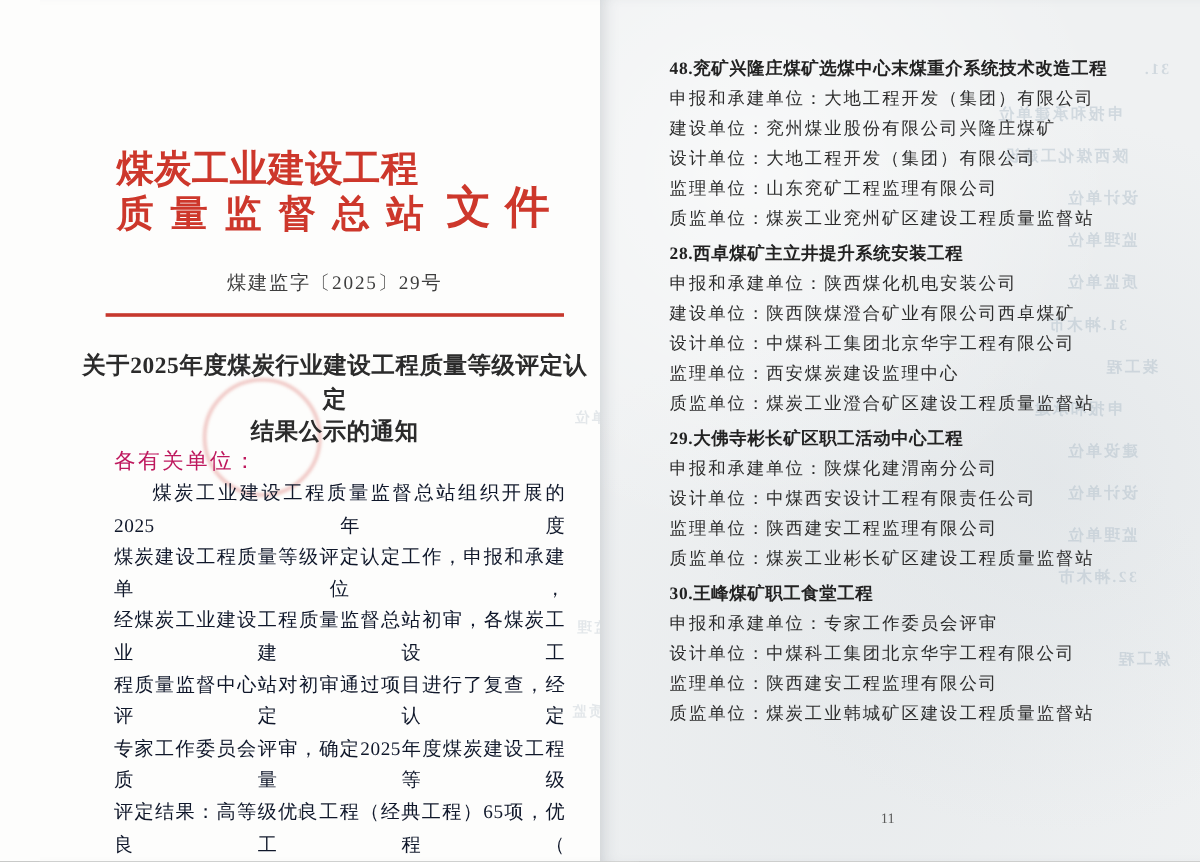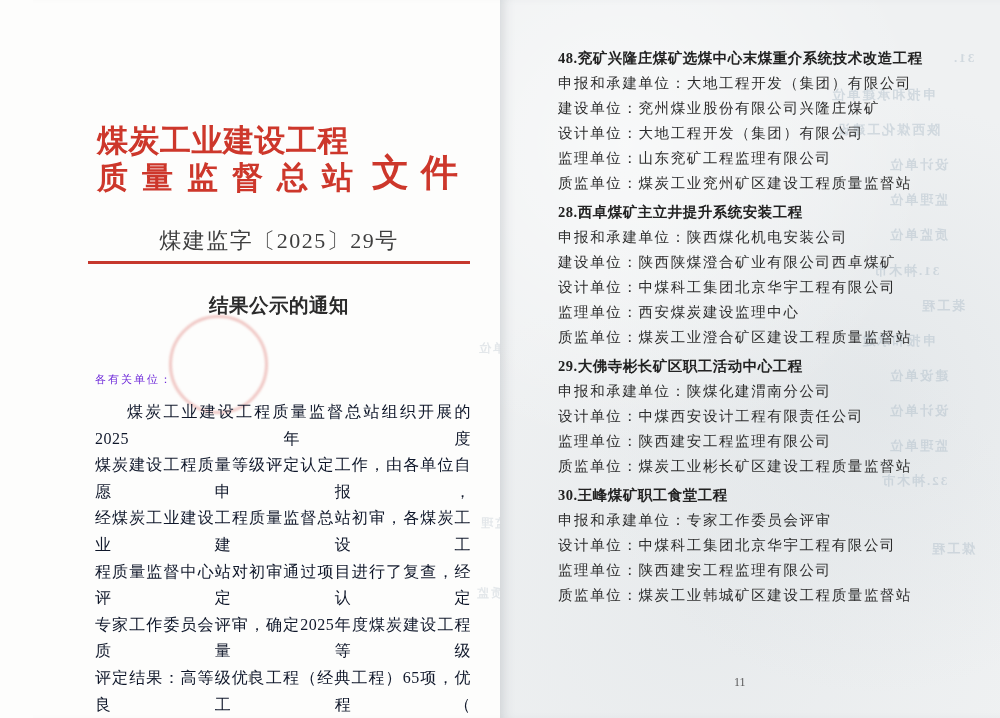--- a/index.html
+++ b/index.html
@@ -21,38 +21,38 @@
     color:#cd372b; font-weight:bold;
   }
   .red-title .rt1 { font-size:31px; line-height:37px; letter-spacing:.5px; white-space:nowrap; }
   .red-title .rt2 { font-size:31px; line-height:37px; text-align:justify; text-align-last:justify; }
   .wenjian {
     position:absolute; left:339px; top:148px; color:#cd372b; font-weight:bold;
     font-size:37px; letter-spacing:12px; white-space:nowrap;
   }
   .doc-number {
     position:absolute; left:0; top:226px; width:492px; text-align:center;
-    font-size:22px; color:#3e3e3e; letter-spacing:1.5px;
+    font-size:16px; color:#3e3e3e; letter-spacing:1.5px;
   }
   .red-rule {
     position:absolute; left:55px; top:261px; width:382px; height:3px;
     background:#c6382d;
   }
   .seal {
     position:absolute; left:136px; top:315px; width:99px; height:99px;
     border:3px solid rgba(222,112,104,.38); border-radius:50%;
     filter:blur(1.2px);
   }
   .doc-title {
     position:absolute; left:28px; top:292px; width:436px; text-align:center;
     font-size:19.5px; font-weight:bold; color:#2b2b2b; line-height:27.5px;
     letter-spacing:.5px;
   }
   .salutation {
-    position:absolute; left:62px; top:372px; font-size:11px; color:#6d28d9;
+    position:absolute; left:62px; top:372px; font-size:18px; color:#be185d;
     letter-spacing:2px;
   }
   .body-block {
     position:absolute; left:62px; top:399px; width:376px;
     font-size:16px; color:#0f172a; 
   }
   .body-line { line-height:26.6px; text-align:justify; text-align-last:justify; letter-spacing:.5px; }
   .body-line.first { text-indent:2em; }
   .pagenum { position:absolute; font-size:12px; color:#5a5a5a; }
   .pagenum.pl { left:214px; top:671px; }
@@ -99,28 +99,29 @@
     </div>
     <div class="wenjian">文件</div>
 
     <div class="doc-number">煤建监字〔2025〕29号</div>
 
     <div class="red-rule"></div>
 
     <div class="seal"></div>
 
     <div class="doc-title">
+      <div>关于2025年度煤炭行业建设工程质量等级评定认定</div>
       <div>结果公示的通知</div>
     </div>
 
     <div class="salutation">各有关单位：</div>
 
     <div class="body-block">
       <div class="body-line first">煤炭工业建设工程质量监督总站组织开展的2025年度</div>
-      <div class="body-line">煤炭建设工程质量等级评定认定工作，由各单位自愿申报，</div>
+      <div class="body-line">煤炭建设工程质量等级评定认定工作，申报和承建单位，</div>
       <div class="body-line">经煤炭工业建设工程质量监督总站初审，各煤炭工业建设工</div>
       <div class="body-line">程质量监督中心站对初审通过项目进行了复查，经评定认定</div>
       <div class="body-line">专家工作委员会评审，确定2025年度煤炭建设工程质量等级</div>
       <div class="body-line">评定结果：高等级优良工程（经典工程）65项，优良工程（</div>
 
     </div>
 
     <div class="bleed">
       <div class="bleed-frag faint" style="left:444px; top:340px; font-size:12px;">设单位</div>
       <div class="bleed-frag faint" style="left:446px; top:515px; font-size:12px;">监理</div>

